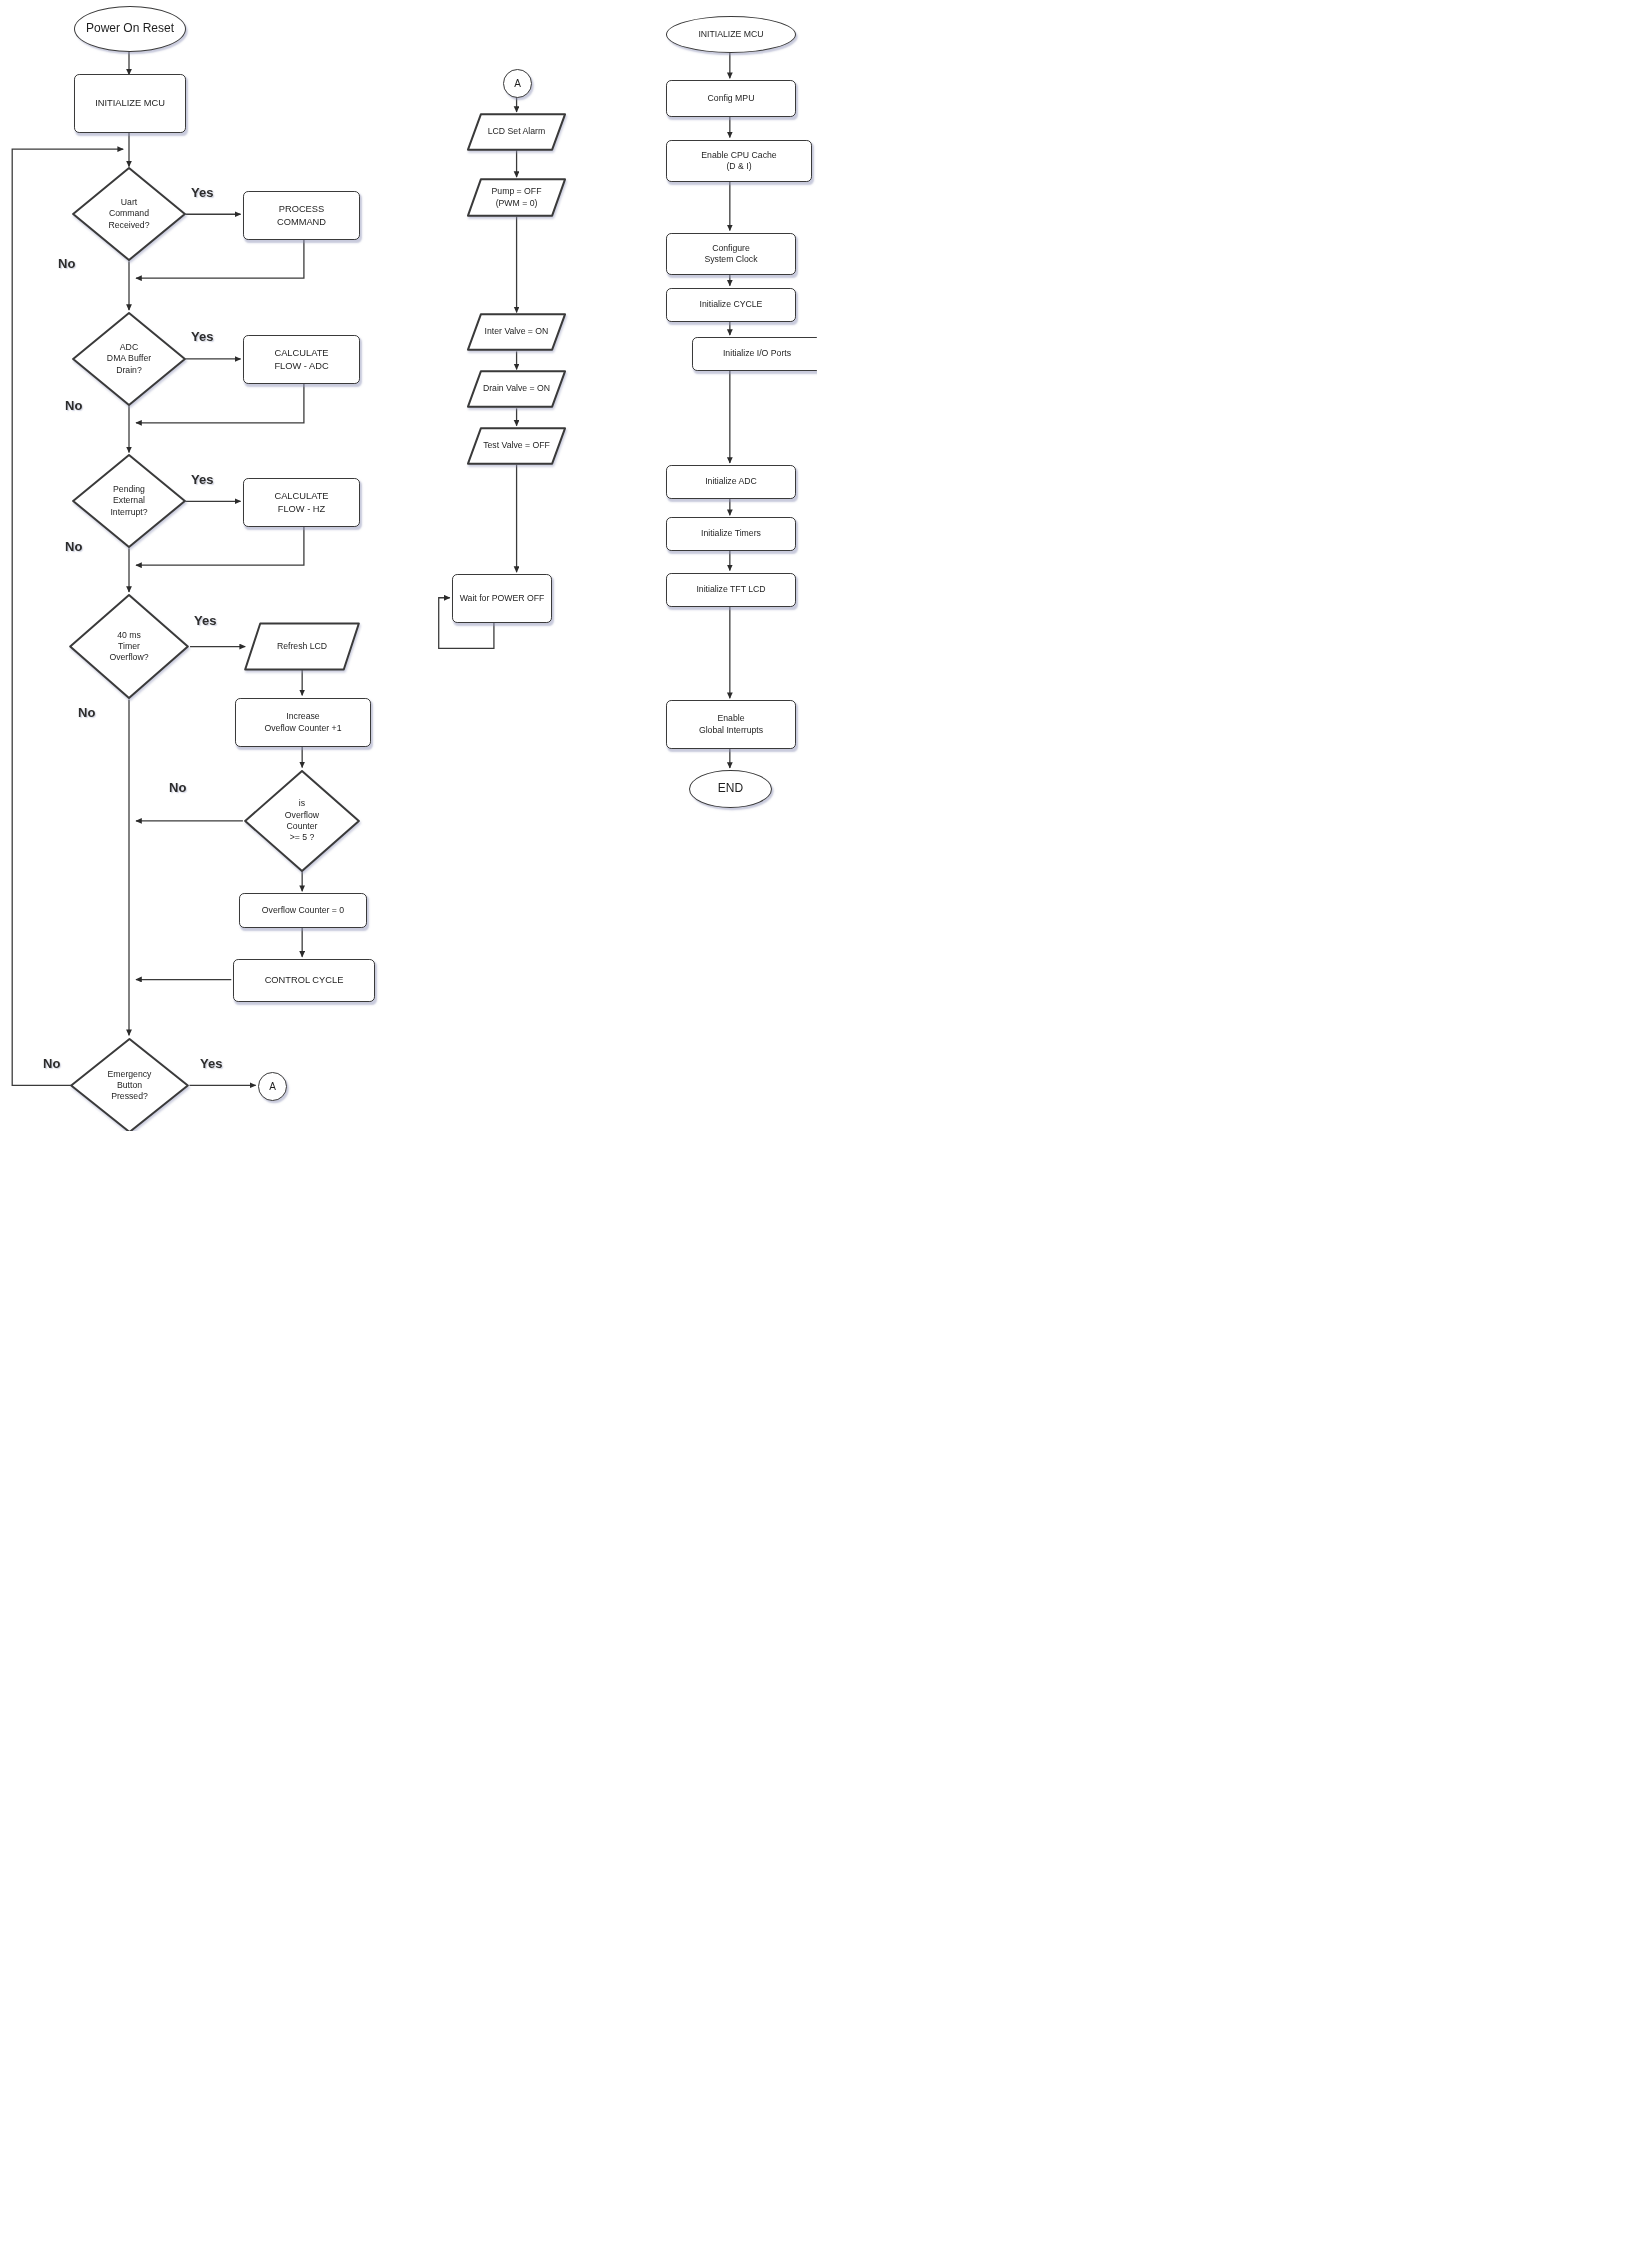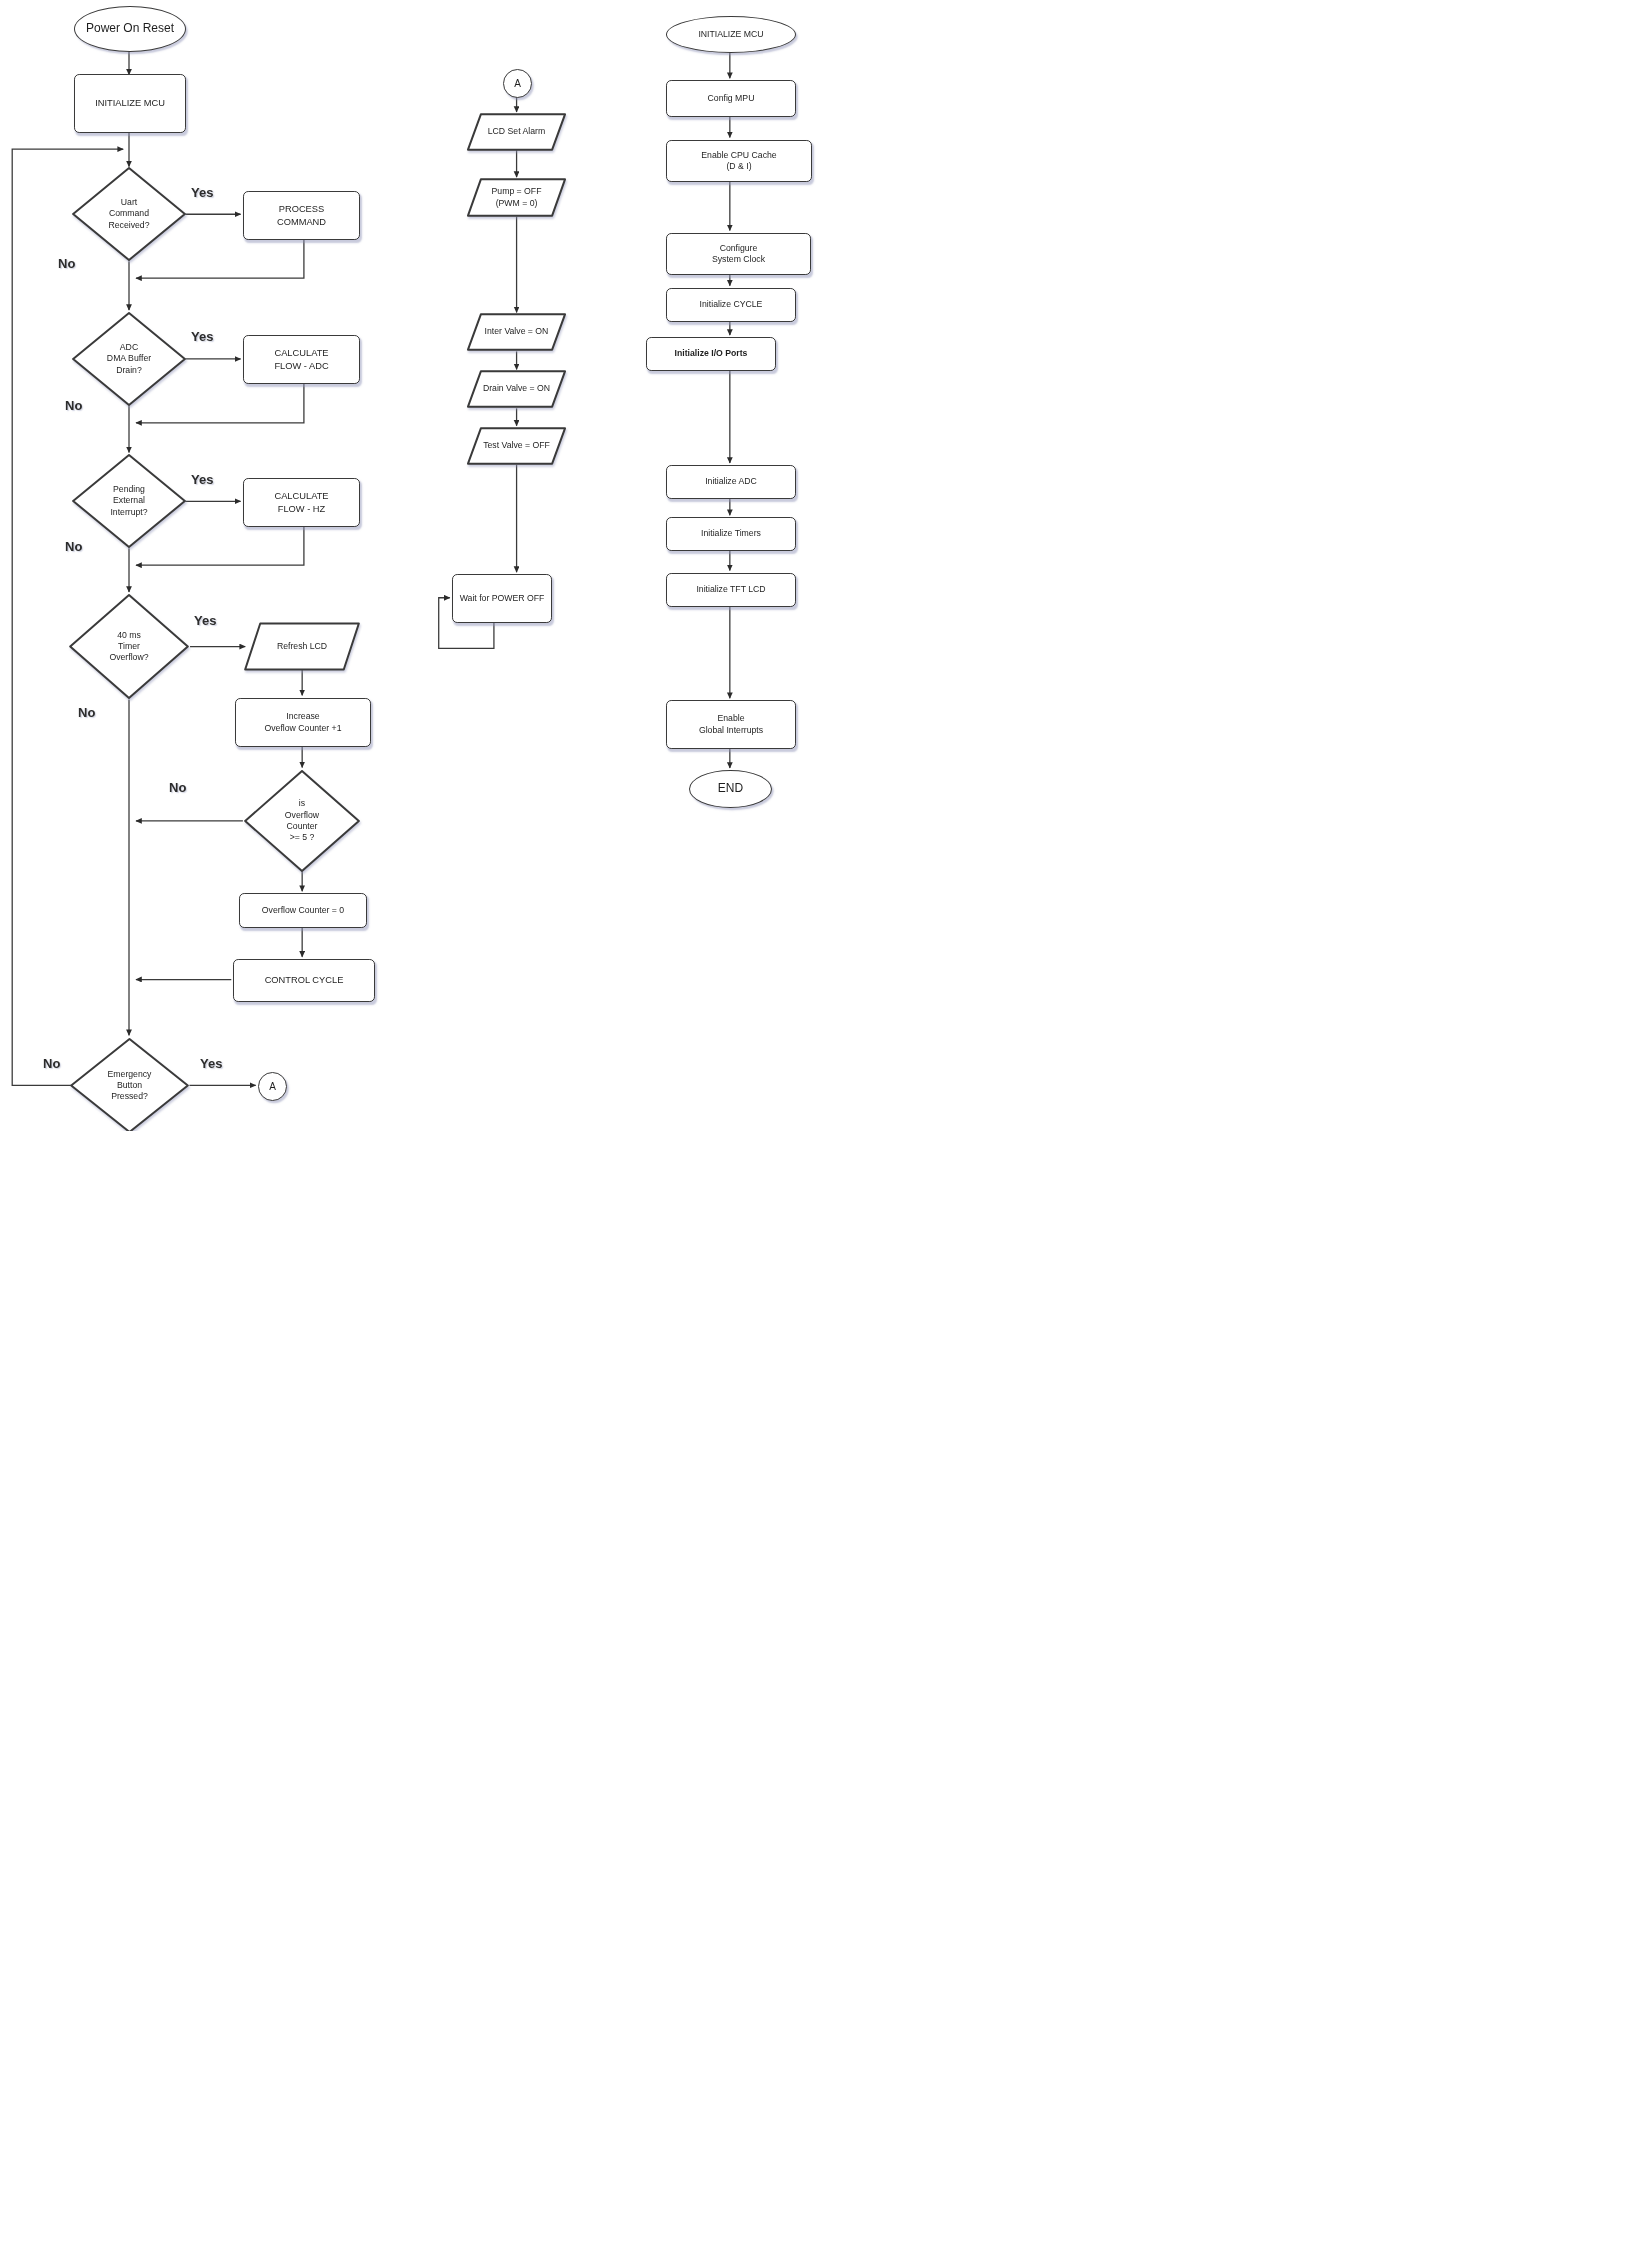--- a/index.html
+++ b/index.html
@@ -256,30 +256,30 @@
 
   <div class="shape rbox small" style="left:666px;top:80px;width:128px;height:35px;">
     <div class="label">Config MPU</div>
   </div>
 
   <div class="shape rbox small" style="left:666px;top:140px;width:128px;height:40px;padding-left:16px;">
     <div class="label">Enable CPU Cache
 (D &amp; I)</div>
   </div>
 
-  <div class="shape rbox small" style="left:666px;top:233px;width:128px;height:40px;padding-left:15px;">
+  <div class="shape rbox small" style="left:666px;top:233px;width:128px;height:40px;">
     <div class="label">Configure
 System Clock</div>
   </div>
 
   <div class="shape rbox small" style="left:666px;top:288px;width:128px;height:32px;">
     <div class="label">Initialize CYCLE</div>
   </div>
 
-  <div class="shape rbox small" style="left:646px;top:337px;width:128px;height:32px;font-weight:bold;">
+  <div class="shape rbox small" style="left:692px;top:337px;width:128px;height:32px;">
     <div class="label">Initialize I/O Ports</div>
   </div>
 
   <div class="shape rbox small" style="left:666px;top:465px;width:128px;height:32px;">
     <div class="label">Initialize ADC</div>
   </div>
 
   <div class="shape rbox small" style="left:666px;top:517px;width:128px;height:32px;">
     <div class="label">Initialize Timers</div>
   </div>

